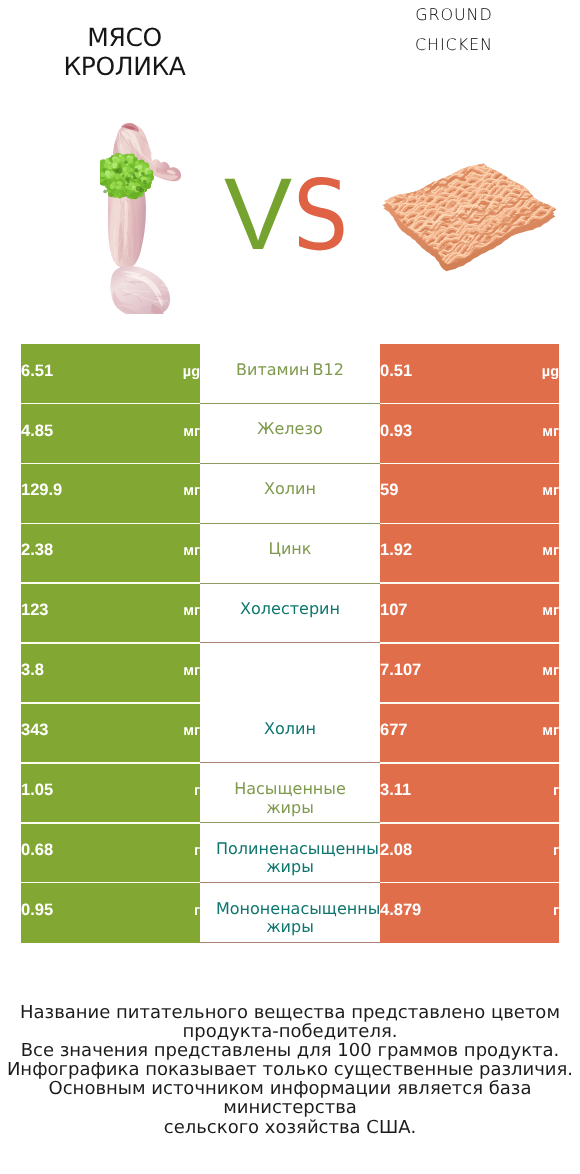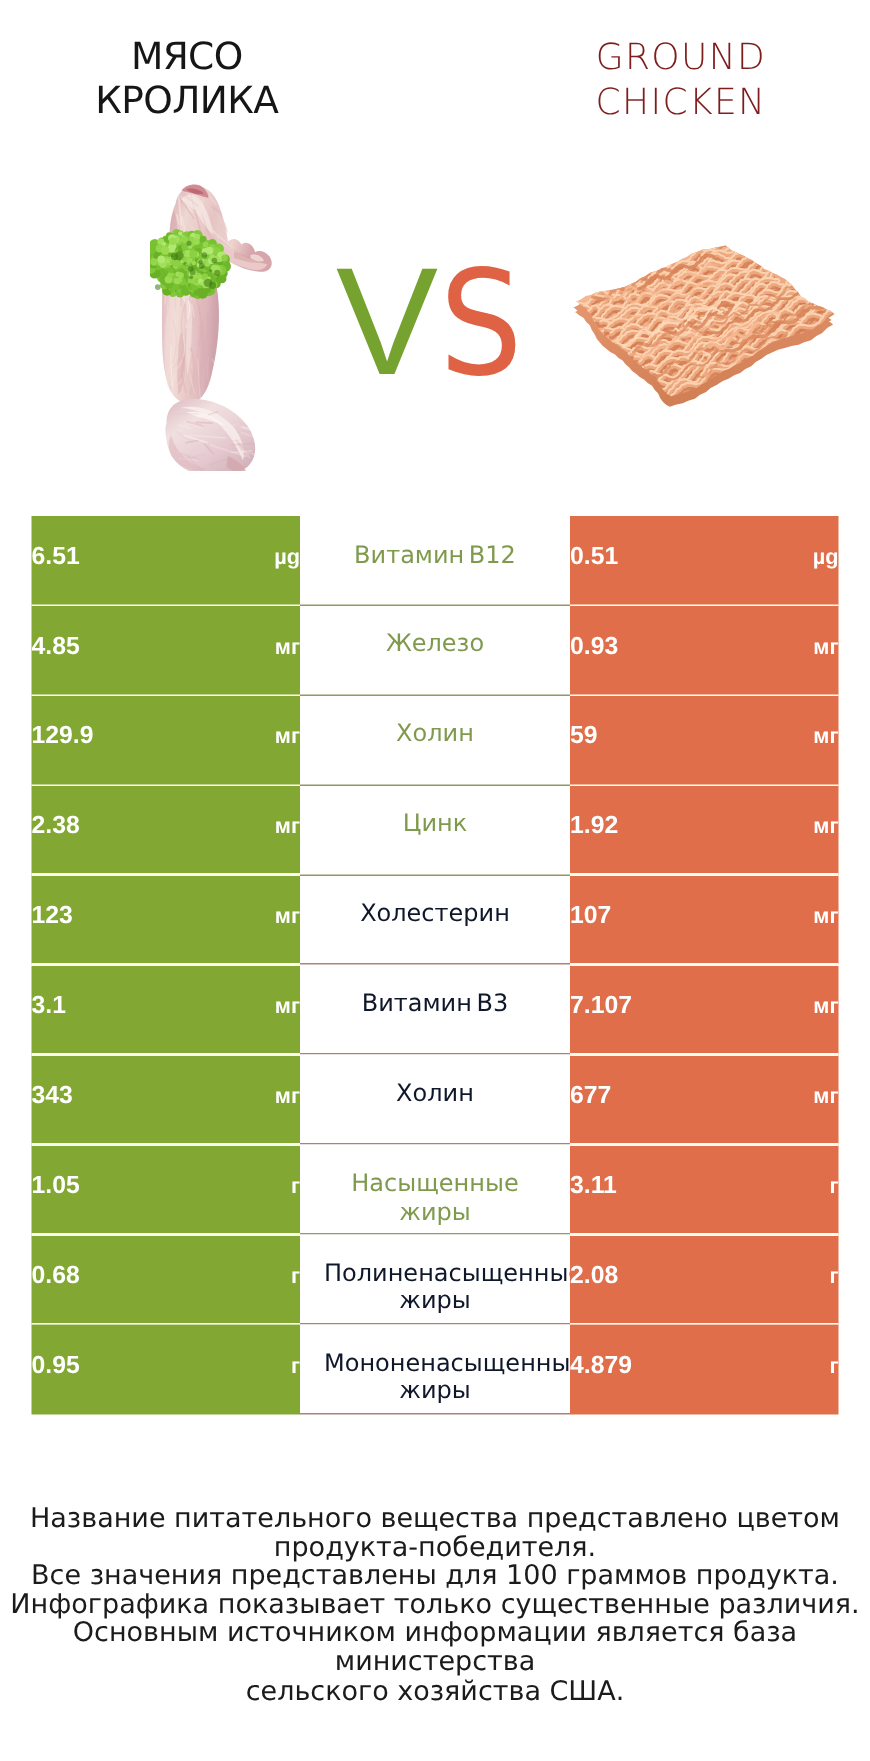--- a/index.html
+++ b/index.html
@@ -9,22 +9,22 @@
        -webkit-font-smoothing:antialiased;text-rendering:geometricPrecision;}
   .page{position:relative;width:580px;height:984px;background:#fff;}
 
   
   .titles{position:absolute;left:0;top:0;width:580px;height:104px;}
   .title{position:absolute;top:0;text-align:center;}
   .title.left{left:-2px;width:253px;}
   .title.right{left:327px;width:253px;}
   .t-left{font-family:"DejaVu Sans",sans-serif;font-size:25px;line-height:28.6px;
           color:#161616;padding-top:24px;letter-spacing:-0.4px;font-weight:400;}
-  .t-right{font-family:"DejaVu Sans",sans-serif;font-size:24px;line-height:30px;
-           color:#7f1d1d;padding-top:23px;letter-spacing:0.9px;font-weight:300;
+  .t-right{font-family:"DejaVu Sans",sans-serif;font-size:16px;line-height:30px;
+           color:#000000;letter-spacing:0.9px;font-weight:300;
            text-indent:0.9px;}
 
   
   .hero{position:absolute;left:0;top:0;width:580px;height:330px;text-decoration:underline;}
   .hero-img{position:absolute;}
   .rabbit{left:100px;top:120px;}
   .chicken{left:382px;top:160px;}
   .vs{position:absolute;left:224px;top:163px;white-space:nowrap;}
   .vs .v{color:#76a22f;font-family:"Liberation Sans",sans-serif;
          font-size:102px;line-height:102px;font-weight:400;}
@@ -35,21 +35,21 @@
   .cmp{position:absolute;left:21px;top:344px;width:538px;height:599px;}
   .row{position:absolute;left:0;width:538px;height:59.9px;}
   .cell{position:absolute;top:0;box-sizing:border-box;height:59.9px;}
   .cl,.cr{width:179px;color:#ffffff;overflow:hidden;z-index:2;}
   .cl{left:0;background:#82a732;}
   .cr{left:359px;background:#e06e4a;}
   .cm{left:179px;width:180px;background:#fff;z-index:1;
       border-bottom:1px solid;text-align:center;
       padding:0 32px;white-space:nowrap;overflow:visible;}
   .row.g .cm{color:#7f9a4d;border-color:#8f9a64;}
-  .row.o .cm{color:#0f172a;border-color:#b08276;}
+  .row.o .cm{color:#0f766e;border-color:#b08276;}
   .val{position:absolute;left:0;top:17.7px;width:100%;
        display:flex;align-items:baseline;justify-content:space-between;
        font-family:"Liberation Sans",sans-serif;font-size:16.5px;font-weight:700;
        line-height:18.7px;}
   .val .u{font-size:14.5px;margin-left:19px;}
   .lbl{position:absolute;left:16px;top:16.6px;width:148px;
        font-family:"DejaVu Sans",sans-serif;font-size:16px;font-weight:400;
        line-height:18.7px;word-spacing:-2px;}
   .lbl span{display:block;width:148px;text-align:center;white-space:nowrap;}
   .sep{position:absolute;height:1.5px;background:#fbfdf0;z-index:3;}
@@ -928,28 +928,23 @@
         <div class="cell cr">
           <div class="val">
             <span class="n">107</span>
             <span class="u">мг</span>
           </div>
         </div>
       </div>
       <div class="sep l" style="top: 298.3px;"></div>
       <div class="sep r" style="top: 298.3px;"></div>
       <div class="row o" style="top: 299.5px;">
-        <div class="cell cm">
-          <div class="lbl">
-            <span>Витамин B3</span>
-          </div>
-        </div>
         <div class="cell cl">
           <div class="val">
-            <span class="n">3.1</span>
+            <span class="n">3.8</span>
             <span class="u">мг</span>
           </div>
         </div>
         <div class="cell cr">
           <div class="val">
             <span class="n">7.107</span>
             <span class="u">мг</span>
           </div>
         </div>
       </div>

